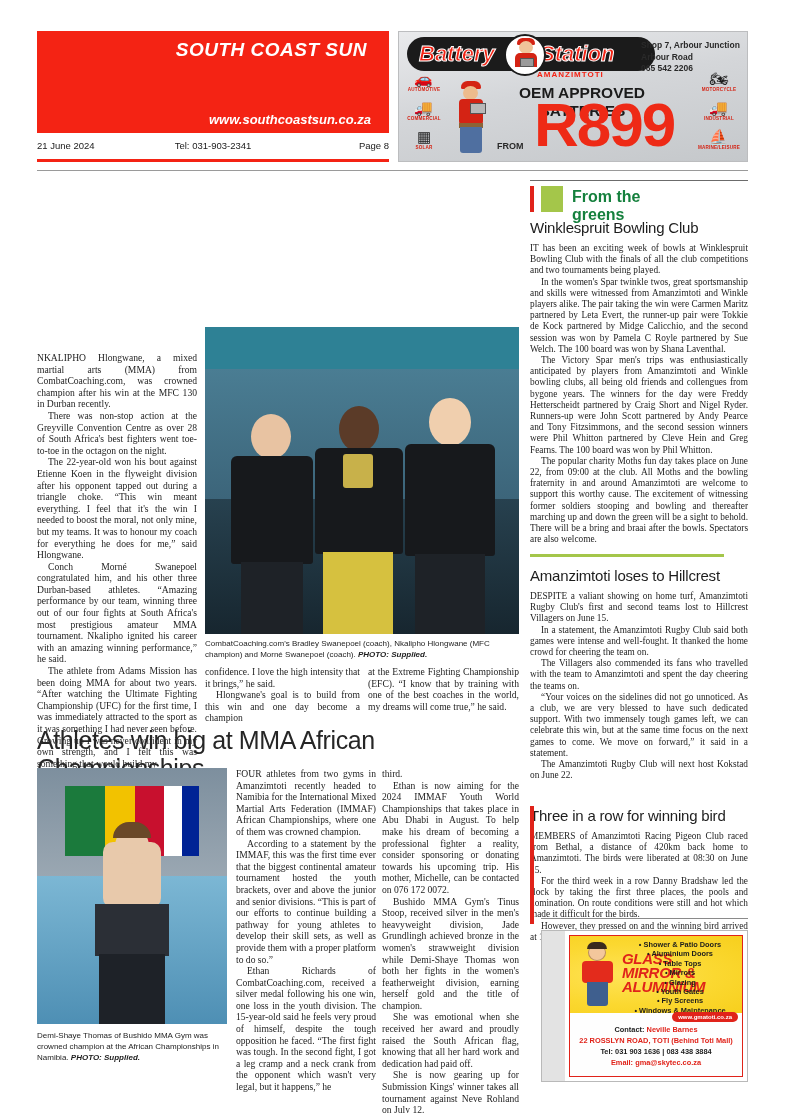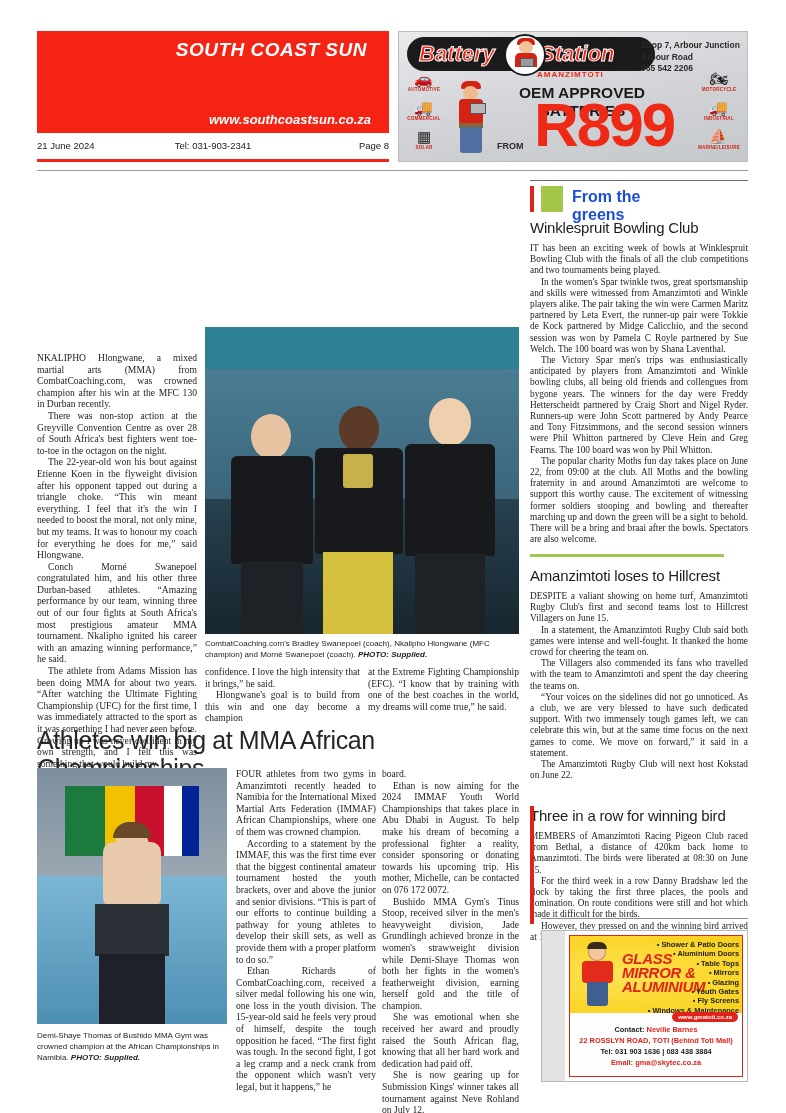--- a/index.html
+++ b/index.html
@@ -76,40 +76,40 @@
 
   .photo2 { position:absolute; left:37px; top:768px; width:190px; height:256px; background:#6a7f91; overflow:hidden; }
   .cap2 { position:absolute; left:37px; top:1030px; width:190px; font-family:"Liberation Sans", sans-serif; font-size:8px; line-height:11px; color:#1d1d1d; }
   .cap2 .credit { font-style:italic; font-weight:bold; }
 
   
   .rail { position:absolute; left:530px; top:180px; width:218px; }
   .rail-rule { position:absolute; left:530px; top:180px; width:218px; height:1px; background:#6b6b6b; }
   .redbar { position:absolute; left:530px; top:186px; width:4px; height:26px; background:#e0231a; }
   .sec-green { position:absolute; left:541px; top:186px; width:22px; height:26px; background:#a4c64a; }
-  .sec-title { position:absolute; left:572px; top:188px; font-family:"Liberation Sans", sans-serif; font-weight:bold; font-size:16px; color:#1d4ed8; }
+  .sec-title { position:absolute; left:572px; top:188px; font-family:"Liberation Sans", sans-serif; font-weight:bold; font-size:16px; color:#15803d; }
 
   .sub-head { font-family:"Liberation Sans", sans-serif; font-size:15px; line-height:19px; color:#1d1d1d; letter-spacing:-.2px; }
   .rail-body { font-size:9.3px; line-height:11.2px; color:#1d1d1d; text-align:justify; }
   .rail-body p { text-indent:11px; margin:0; }
   .rail-body p.first { text-indent:0; }
   .grn-rule { height:3px; background:#a4c64a; margin:9px 24px 9px 0; }
 
   
   .glassad { position:absolute; left:541px; top:930px; width:207px; height:152px; border:1px solid #b9b9b9; background:#fff; }
   .ga-grey { position:absolute; left:0; top:0; width:23px; height:100%; background:#e3e3e3; }
   .ga-inner { position:absolute; left:27px; top:4px; right:4px; bottom:4px; border:1.5px solid #e0231a; background:#fefefe; overflow:hidden; }
   .ga-yellow { position:absolute; left:0; top:0; width:100%; height:77px; background:radial-gradient(ellipse at 30% 50%, #ffe357 0%, #fbd830 55%, #f7cf1d 100%); }
   .ga-figure { position:absolute; left:6px; top:6px; width:44px; height:66px; }
   .ga-figure .f-head { position:absolute; left:12px; top:2px; width:18px; height:17px; border-radius:50%; background:#f3c79c; border:1px solid #b98d5f;}
   .ga-figure .f-hair { position:absolute; left:11px; top:0px; width:20px; height:7px; border-radius:10px 10px 0 0; background:#3a2a1e; }
   .ga-figure .f-body { position:absolute; left:6px; top:19px; width:31px; height:22px; background:#e32b1c; border-radius:4px; }
   .ga-figure .f-legs { position:absolute; left:11px; top:40px; width:21px; height:24px; background:#3f5f8e; border-radius:0 0 3px 3px; }
   .ga-title { position:absolute; left:52px; top:16px; font-family:"Liberation Sans", sans-serif; font-weight:bold; font-style:italic; font-size:15px; line-height:14px; color:#e0231a; letter-spacing:-.3px; }
-  .ga-list { position:absolute; right:3px; top:4px; width:118px; text-align:right; font-family:"Liberation Sans", sans-serif; font-weight:bold; font-size:7.4px; line-height:9.4px; color:#1d1d1d; }
+  .ga-list { position:absolute; right:3px; top:4px; width:118px; text-align:center; font-family:"Liberation Sans", sans-serif; font-weight:bold; font-size:7.4px; line-height:9.4px; color:#1d1d1d; }
   .ga-web { position:absolute; right:4px; top:76px; background:#e0231a; color:#fff; font-family:"Liberation Sans", sans-serif; font-weight:bold; font-size:6px; padding:2px 6px; border-radius:7px; }
   .ga-contact { position:absolute; left:0; top:88px; width:100%; text-align:center; font-family:"Liberation Sans", sans-serif; font-size:7.4px; line-height:11px; color:#1d1d1d; }
   .ga-contact .nm { color:#e0231a; font-weight:bold; }
   .ga-contact .addr { color:#e0231a; font-weight:bold; }
   .ga-contact .eml { color:#e0231a; font-weight:bold; }
   .ga-contact .bold { font-weight:bold; }
   .ph-floor { position:absolute; left:0; bottom:0; width:100%; height:45%; background:linear-gradient(180deg,#2d4a5e 0%,#1d3241 100%); }
   .fig { position:absolute; bottom:0; }
   .fig .head { position:absolute; border-radius:50%; }
   .fig .torso { position:absolute; background:#141414; border-radius:6px 6px 3px 3px; }
@@ -252,21 +252,21 @@
     <div style="position:absolute;left:58px;top:136px;width:74px;height:52px;background:#2b2f36;"></div>
     <div style="position:absolute;left:62px;top:186px;width:66px;height:70px;background:#1e2228;"></div>
   </div>
 
   <div class="col" style="left:236px;top:768px;width:140px;">
     <p class="first">FOUR athletes from two gyms in Amanzimtoti recently headed to Namibia for the International Mixed Martial Arts Federation (IMMAF) African Championships, where one of them was crowned champion.</p>
     <p>According to a statement by the IMMAF, this was the first time ever that the biggest continental amateur tournament hosted the youth brackets, over and above the junior and senior divisions. “This is part of our efforts to continue building a pathway for young athletes to develop their skill sets, as well as provide them with a proper platform to do so.”</p>
     <p>Ethan Richards of CombatCoaching.com, received a silver medal following his one win, one loss in the youth division. The 15-year-old said he feels very proud of himself, despite the tough opposition he faced. “The first fight was tough. In the second fight, I got a leg cramp and a neck crank from the opponent which wasn't very legal, but it happens,” he</p>
   </div>
   <div class="col" style="left:382px;top:768px;width:137px;">
-    <p class="first">board.</p>
+    <p class="first">third.</p>
     <p>Ethan is now aiming for the 2024 IMMAF Youth World Championships that takes place in Abu Dhabi in August. To help make his dream of becoming a professional fighter a reality, consider sponsoring or donating towards his upcoming trip. His mother, Michelle, can be contacted on 076 172 0072.</p>
     <p>Bushido MMA Gym's Tinus Stoop, received silver in the men's heavyweight division, Jade Grundlingh achieved bronze in the women's strawweight division while Demi-Shaye Thomas won both her fights in the women's featherweight division, earning herself gold and the title of champion.</p>
     <p>She was emotional when she received her award and proudly raised the South African flag, knowing that all her hard work and dedication had paid off.</p>
     <p>She is now gearing up for Submission Kings' winner takes all tournament against Neve Rohland on July 12.</p>
   </div>
 
   <div class="cap2">
     <span>Demi-Shaye Thomas of Bushido MMA Gym was crowned champion at the African Championships in Namibia.</span>
     <span class="credit">PHOTO: Supplied.</span>
   </div>

